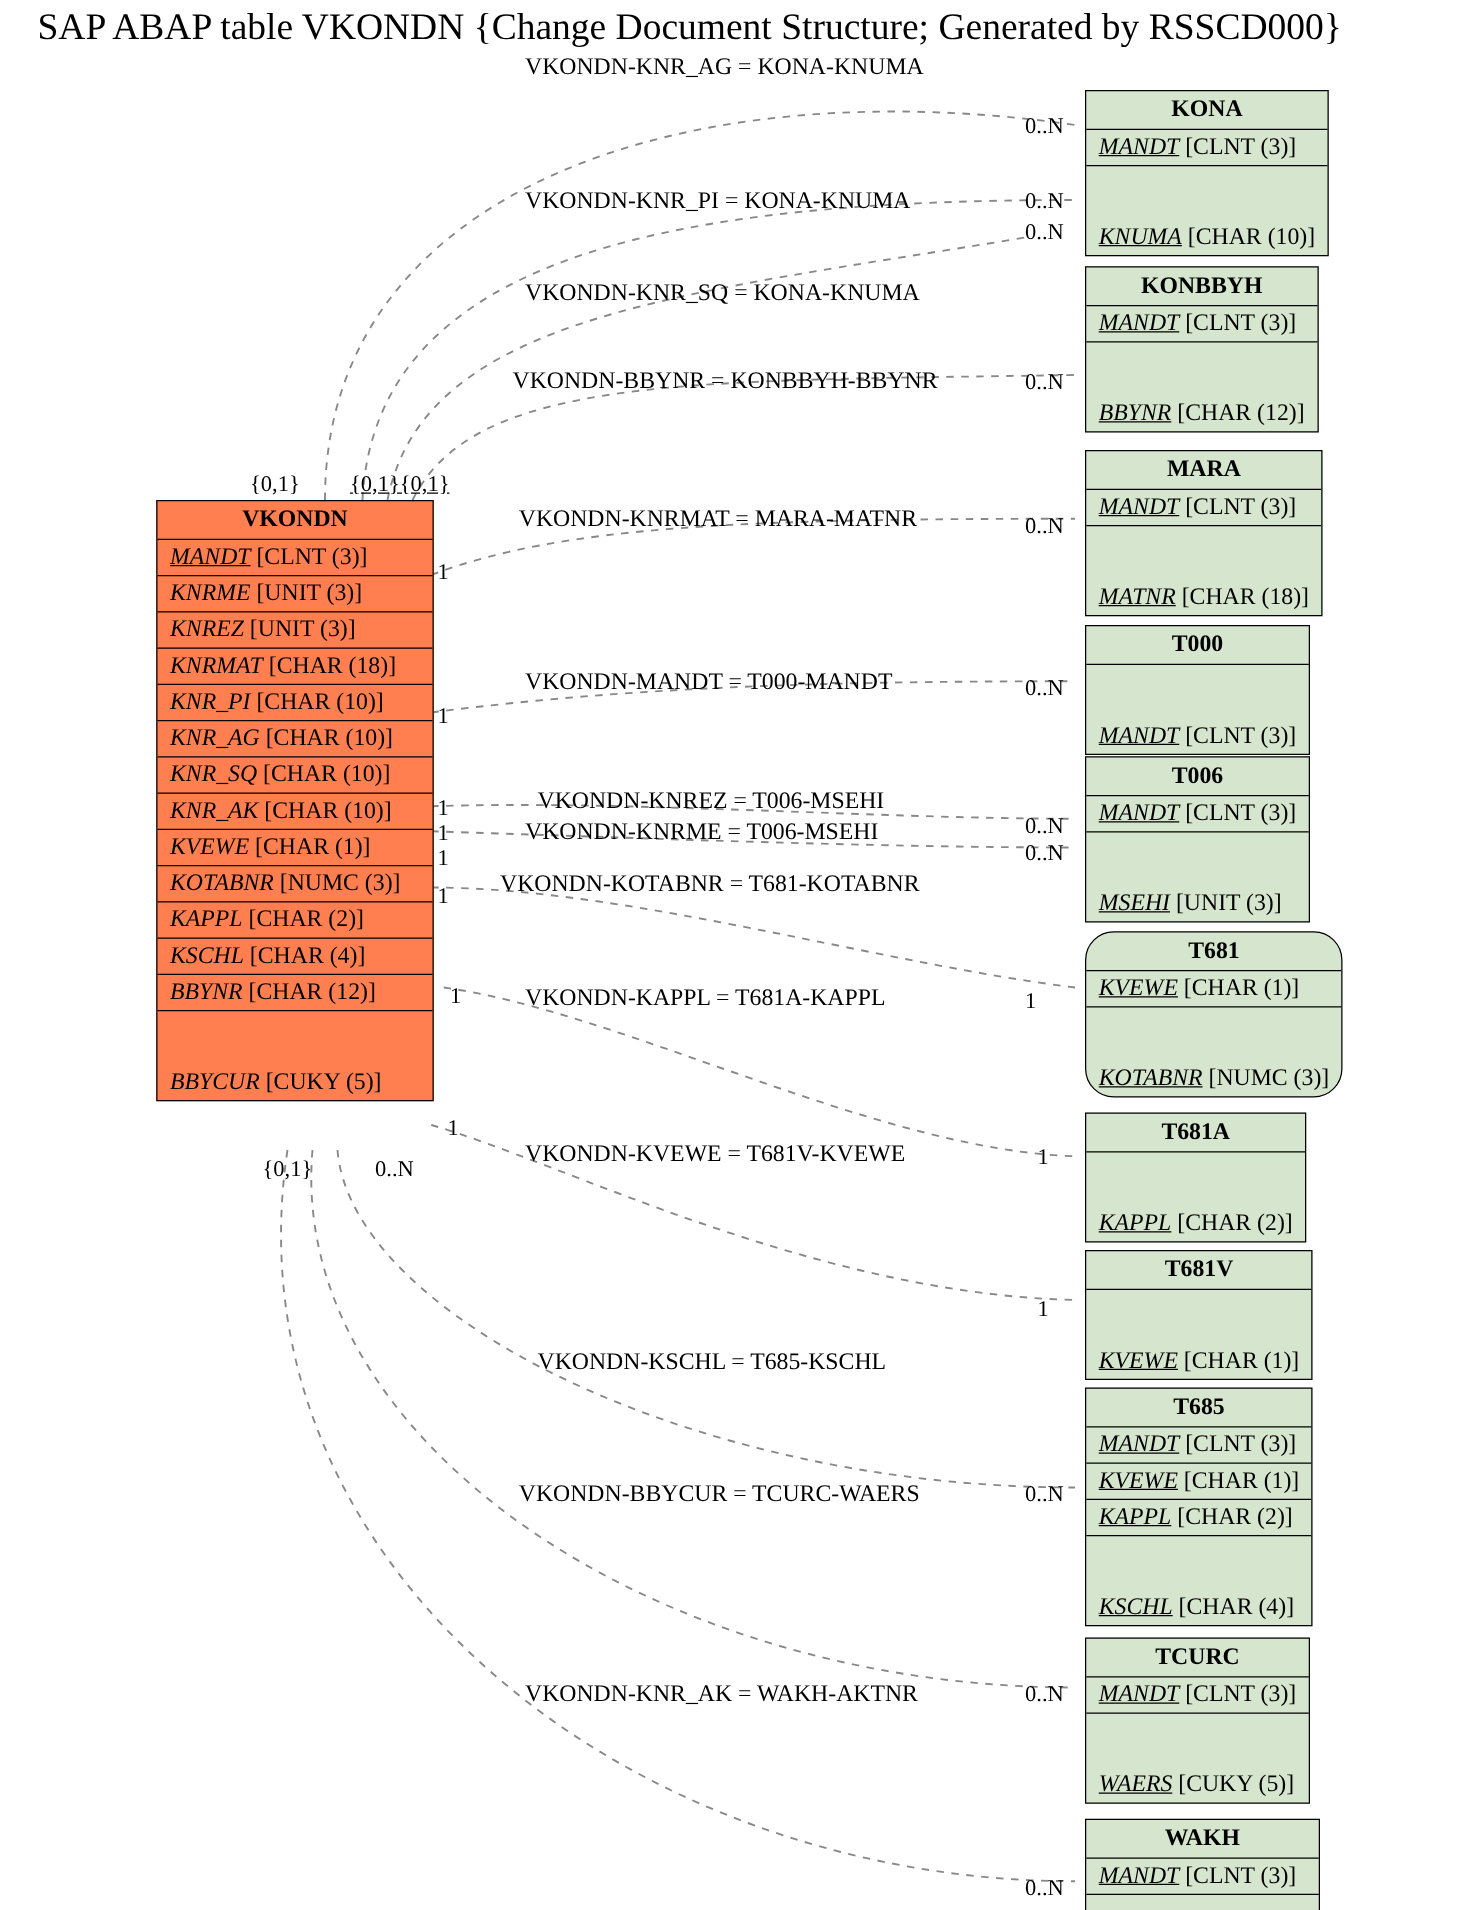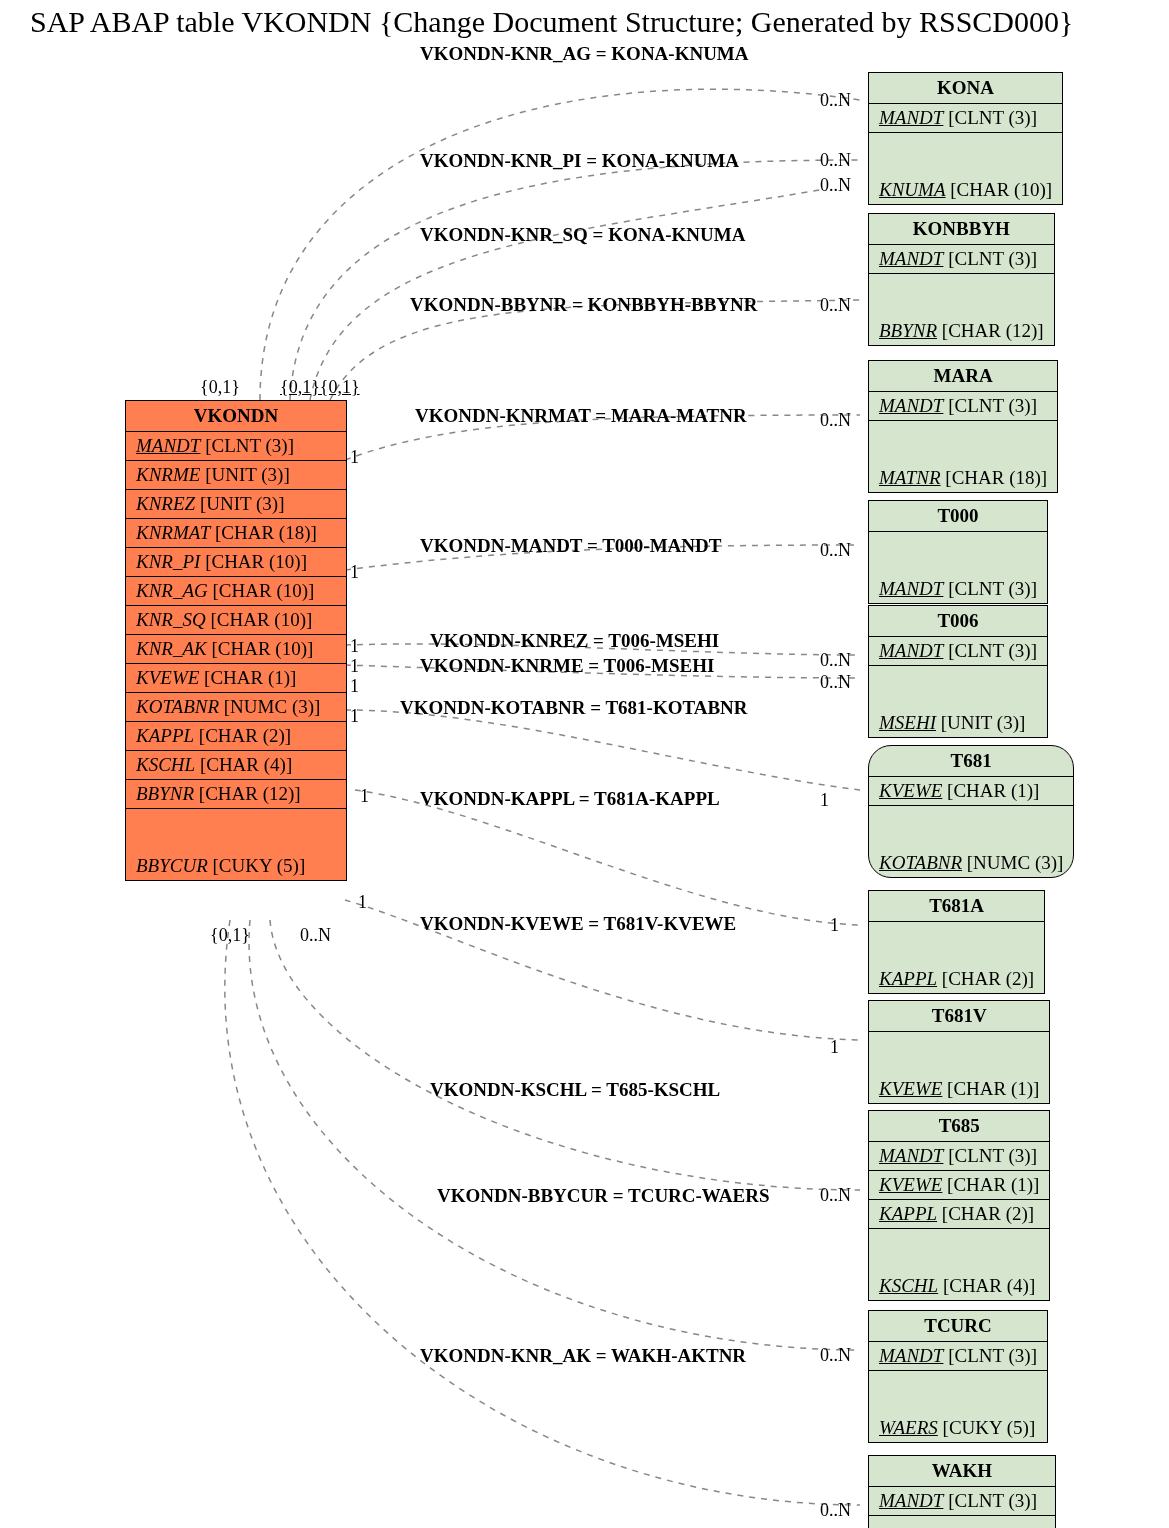--- a/index.html
+++ b/index.html
@@ -34,21 +34,20 @@
     border-bottom: 1px solid #000;
     white-space: nowrap;
   }
   .entity .row:last-child { border-bottom: none; margin-top: 43px; }
   .entity .key { text-decoration: underline; font-style: italic; }
   .entity .fld { font-style: italic; }
   .rel-label {
     position: absolute;
     font-size: 19px;
     text-align: center;
-    font-weight: bold;
   }
   .card {
     position: absolute;
     font-size: 18px;
     text-align: center;
   }
   svg.edges {
     position: absolute;
     left: 0; top: 0;
     width: 1169px; height: 1528px;
@@ -173,21 +172,21 @@
     <div class="card" style="left: 820px; top: 650px;">0..N</div>
     <div class="rel-label" style="left: 420px; top: 655px;">VKONDN-KNRME = T006-MSEHI</div>
     <div class="card" style="left: 820px; top: 672px;">0..N</div>
     <div class="rel-label" style="left: 400px; top: 697px;">VKONDN-KOTABNR = T681-KOTABNR</div>
     <div class="rel-label" style="left: 420px; top: 788px; text-align: center;">VKONDN-KAPPL = T681A-KAPPL</div>
     <div class="card" style="left: 820px; top: 790px;">1</div>
     <div class="rel-label" style="left: 420px; top: 913px;">VKONDN-KVEWE = T681V-KVEWE</div>
     <div class="card" style="left: 830px; top: 915px;">1</div>
     <div class="rel-label" style="left: 430px; top: 1035px; margin-top: 44px;">VKONDN-KSCHL = T685-KSCHL</div>
     <div class="card" style="left: 830px; top: 1037px;">1</div>
-    <div class="rel-label" style="left: 415px; top: 1185px; margin-left: 22px;">VKONDN-BBYCUR = TCURC-WAERS</div>
+    <div class="rel-label" style="left: 415px; top: 1185px;">VKONDN-BBYCUR = TCURC-WAERS</div>
     <div class="card" style="left: 820px; top: 1185px;">0..N</div>
     <div class="rel-label" style="left: 420px; top: 1345px;">VKONDN-KNR_AK = WAKH-AKTNR</div>
     <div class="card" style="left: 820px; top: 1345px;">0..N</div>
     <div class="card" style="left: 820px; top: 1500px;">0..N</div>
   </div>
 
 <div id="left-cards">
     <div class="card" style="left: 200px; top: 377px;">{0,1}</div>
     <div class="card" style="left: 280px; top: 377px; text-decoration: underline;">{0,1}{0,1}</div>
     <div class="card" style="left: 350px; top: 447px;">1</div>

